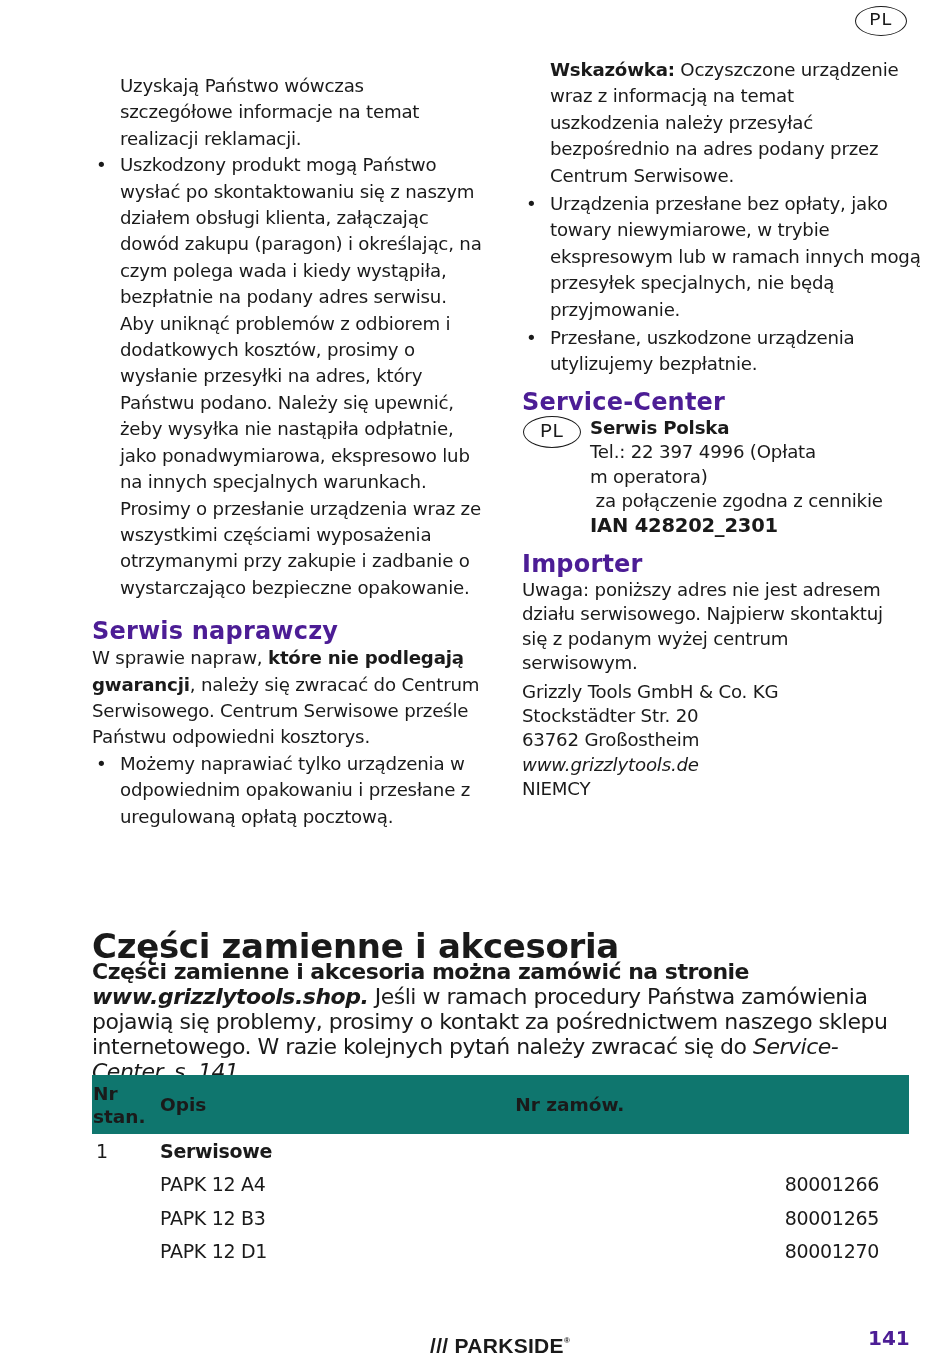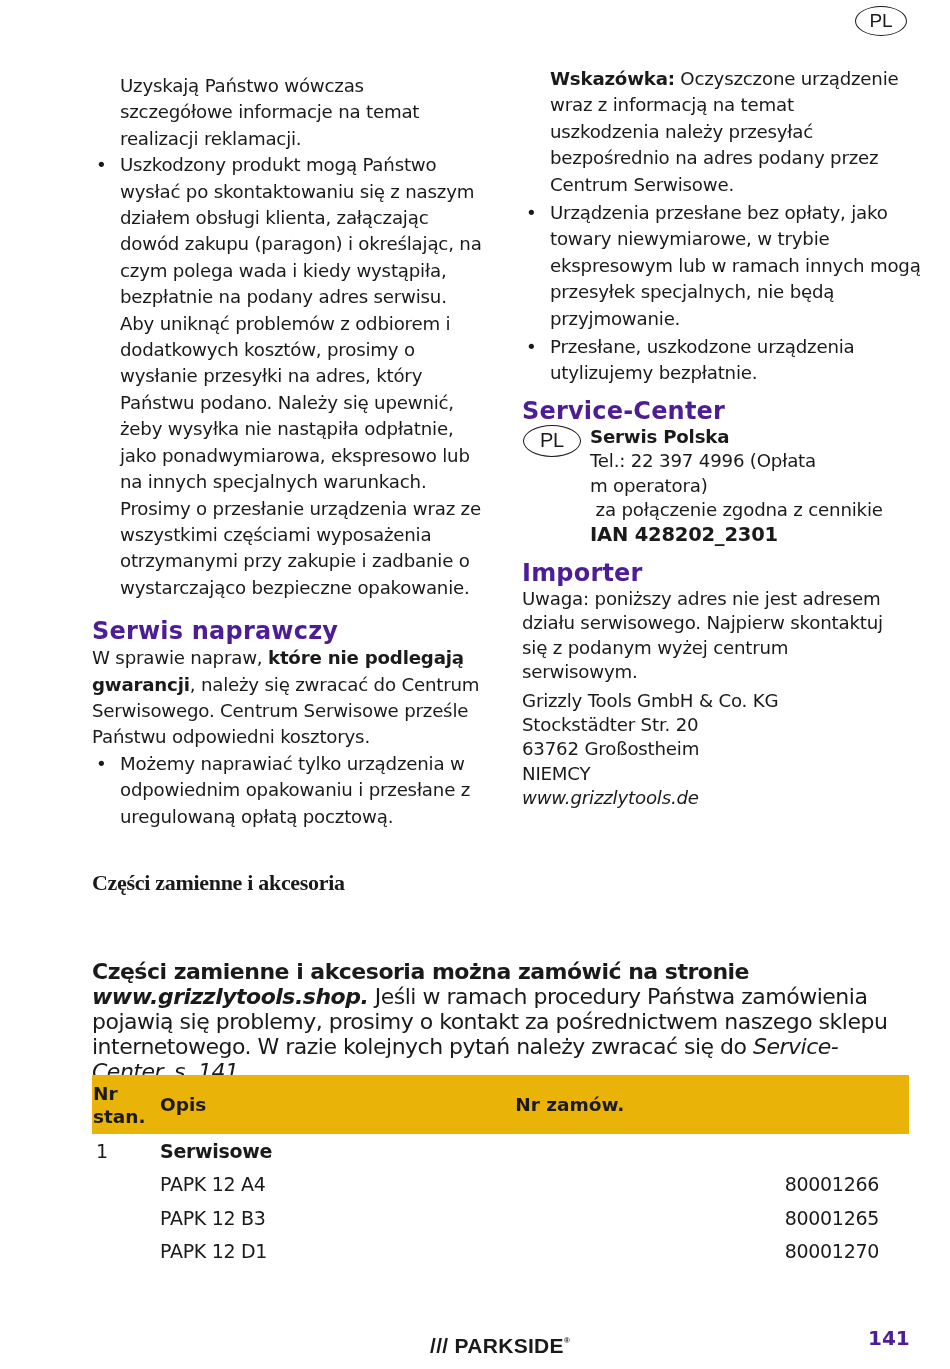--- a/index.html
+++ b/index.html
@@ -7,36 +7,36 @@
     body {
       position: relative;
       font-family: "DejaVu Sans", sans-serif;
       color: #1a1a1a;
       overflow: hidden;
     }
     .lang-badge {
       position: absolute;
       border: 1.6px solid #1a1a1a;
       border-radius: 50%;
-      font-family: Liberation Sans, sans-serif;
+      font-family: Liberation Mono, monospace;
       text-align: center;
       color: #1a1a1a;
     }
     .lang-top {
       left: 855px; top: 6px; width: 52px; height: 30px;
       font-size: 19px; line-height: 27px;
     }
     .col {
       position: absolute;
       font-size: 18.2px;
       line-height: 26.4px;
       letter-spacing: -0.2px;
     }
     .col-left { left: 92px; top: 73px; width: 400px; }
-    .col-right { left: 522px; top: 66px; width: 400px; }
+    .col-right { left: 522px; top: 57px; width: 400px; }
     .indent { padding-left: 28px; }
     .bullet {
       position: relative;
       padding-left: 28px;
     }
     .bullet .dot {
       position: absolute;
       left: 4px; top: 0;
     }
     .h2 {
@@ -54,39 +54,38 @@
       line-height: 24.4px;
     }
     .service-block .lang-inline {
       position: absolute;
       left: 1px; top: 0px; width: 58px; height: 32px;
       font-size: 20px; line-height: 29px;
     }
     .nowrap { white-space: pre; }
     .h1 {
       position: absolute;
-      left: 92px; top: 860px;
-      font-size: 22px; font-weight: bold;
+      left: 92px; top: 923px;
+      font-size: 34px; font-weight: bold;
       letter-spacing: -0.3px;
       line-height: 46px;
-      font-family: Liberation Serif, serif;
     }
     .parts-intro {
       position: absolute;
       left: 92px; top: 959px; width: 820px;
       font-size: 22px; line-height: 25px;
       letter-spacing: -0.5px;
     }
     .parts-table {
       position: absolute;
       left: 92px; top: 1075px; width: 817px;
       border-collapse: collapse;
       font-size: 19px;
     }
-    .parts-table thead tr { background: #eab308; }
+    .parts-table thead tr { background: #0f766e; }
     .parts-table th {
       text-align: left;
       font-weight: bold;
       height: 59px;
       vertical-align: middle;
       padding: 0;
       font-size: 18.5px;
       line-height: 23px;
     }
     .parts-table th.c-nr { width: 68px; padding-left: 1px; }
@@ -163,22 +162,22 @@
   </div>
 
   <div style="height:12px;"></div>
   <h2 class="h2">Importer</h2>
   <div style="line-height:24.4px;">
     <p style="margin-right:16px;">Uwaga: poniższy adres nie jest adresem działu serwisowego. Najpierw skontaktuj się z podanym wyżej centrum serwisowym.</p>
     <div style="height:4px;"></div>
     <div>Grizzly Tools GmbH &amp; Co. KG</div>
     <div>Stockstädter Str. 20</div>
     <div>63762 Großostheim</div>
+    <div><i>www.grizzlytools.de</i></div>
     <div>NIEMCY</div>
-    <div><i>www.grizzlytools.de</i></div>
   </div>
 </div>
 
 <h1 class="h1">Części zamienne i akcesoria</h1>
 <div class="parts-intro">
   <b>Części zamienne i akcesoria można zamówić na stronie</b><br>
   <b><i>www.grizzlytools.shop.</i></b><span> Jeśli w ramach procedury Państwa zamówienia pojawią się problemy, prosimy o kontakt za pośrednictwem naszego sklepu internetowego. W razie kolejnych pytań należy zwracać się do </span><i>Service-Center, s. 141</i>
 </div>
 
 <table class="parts-table">

